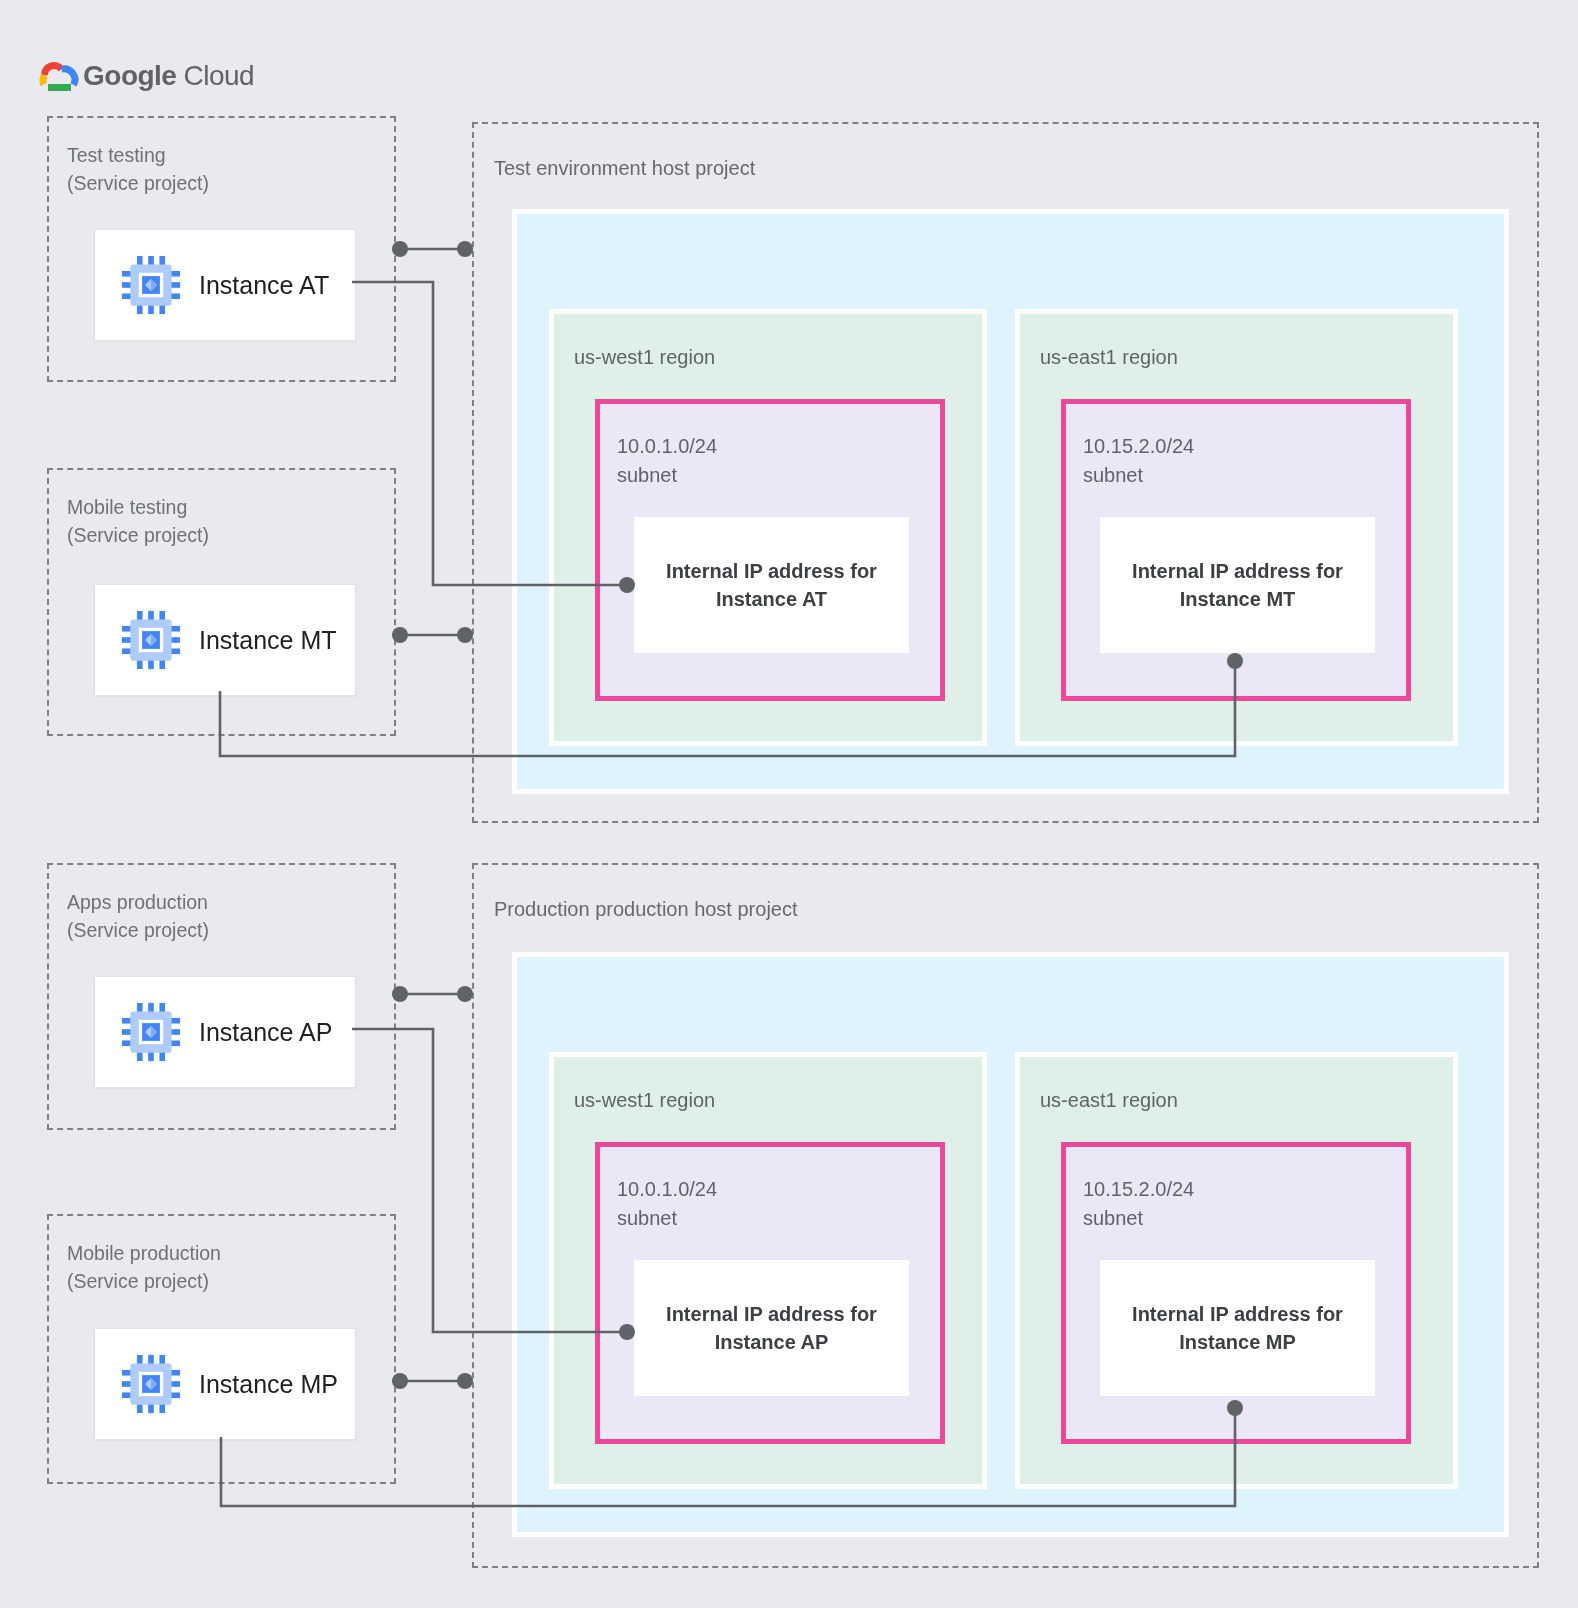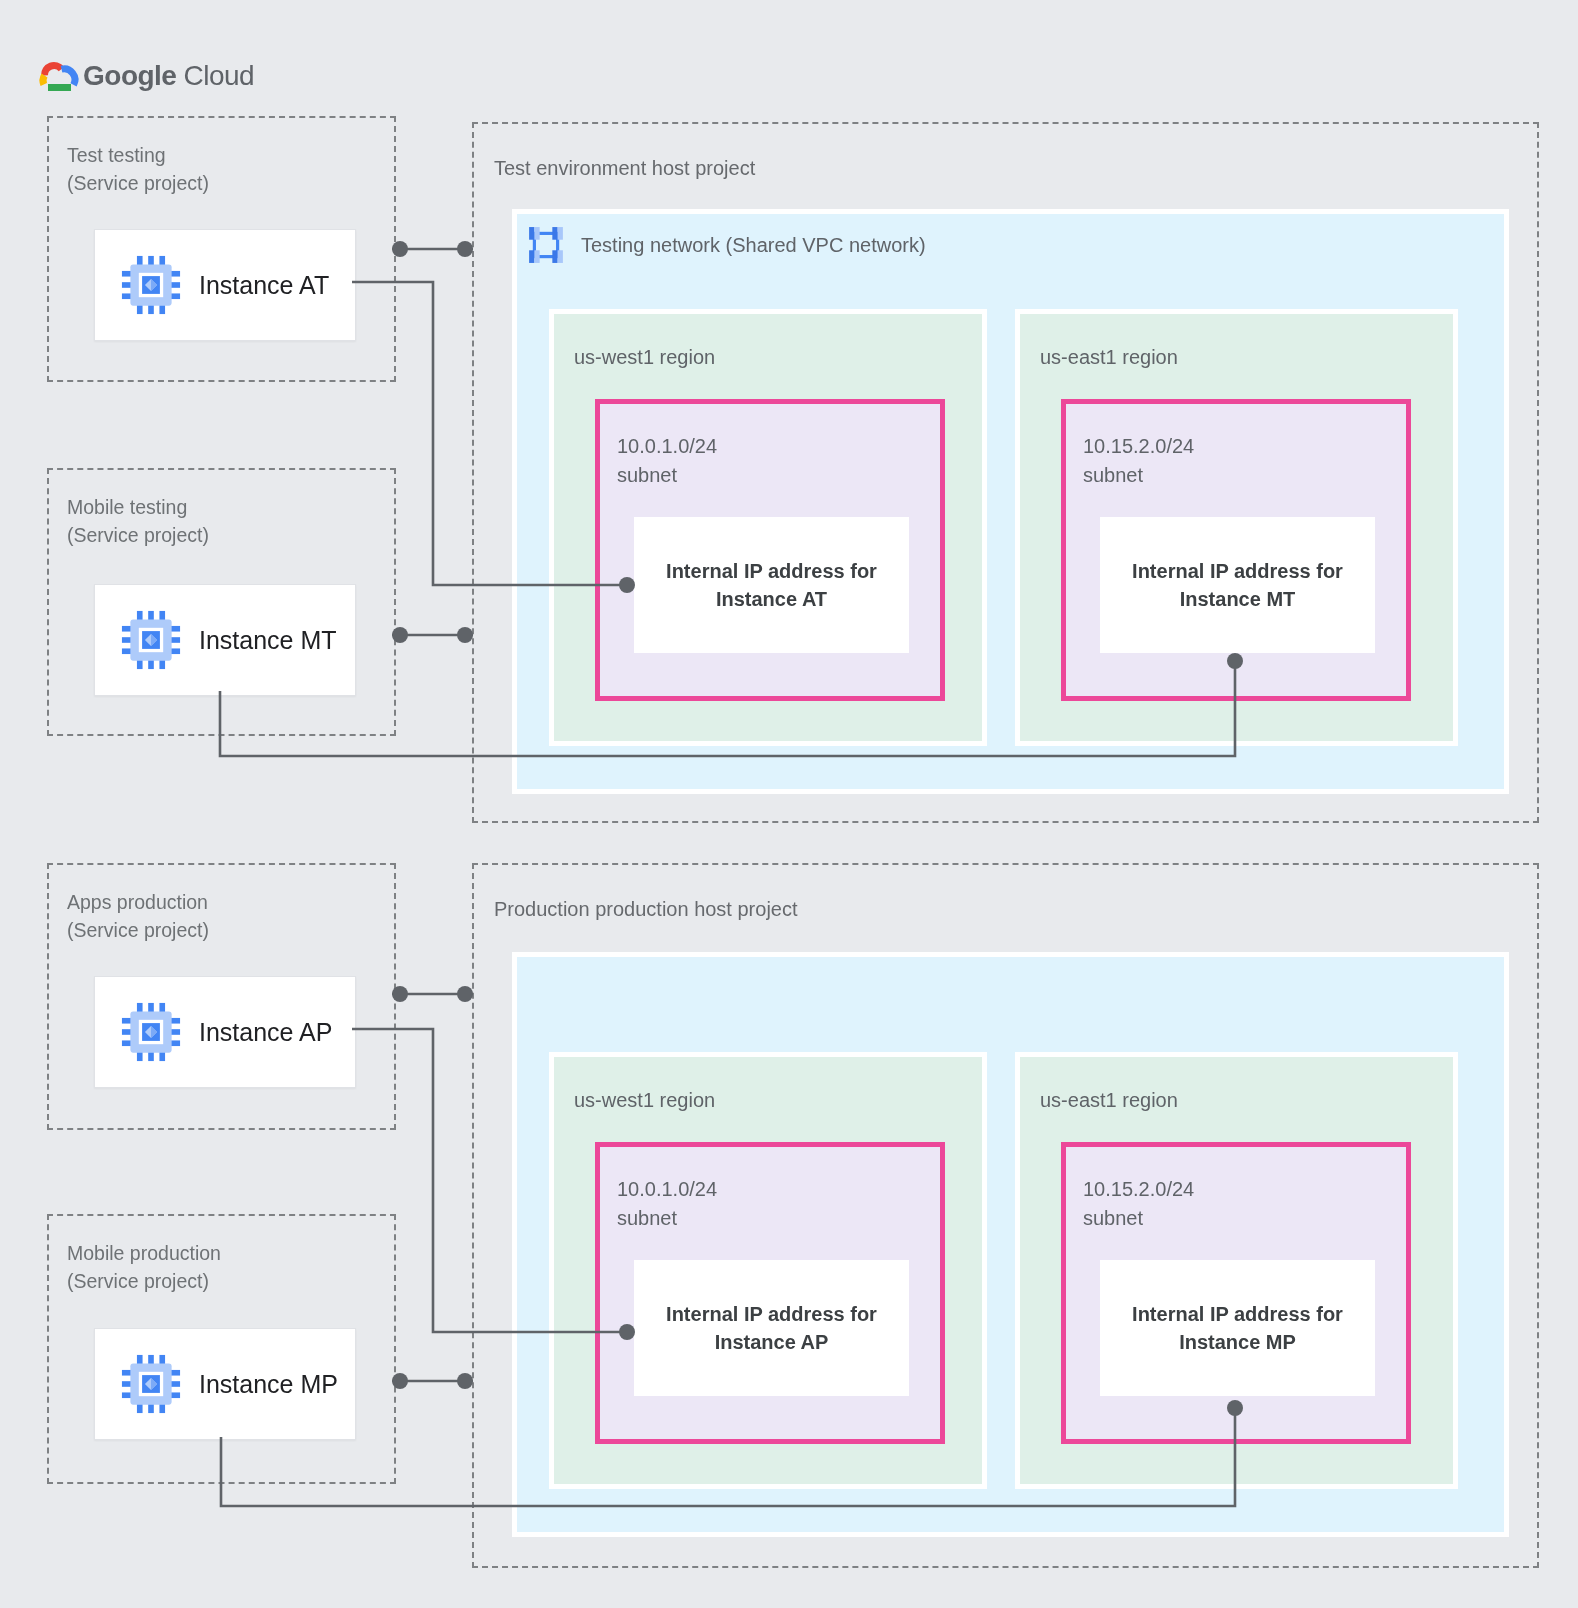--- a/index.html
+++ b/index.html
@@ -145,26 +145,20 @@
       <svg width="60" height="60">
           <use href="#gce-icon"></use>
         </svg>
       <span class="card-label">Instance MP</span>
     </div>
   </div>
 
   <div class="env" style="top:122px;height:697px">
     <div class="env-title">Test environment host project</div>
     <div class="net">
-      <div class="net-head">
-        <svg width="38" height="38">
-            <use href="#vpc-icon"></use>
-          </svg>
-        <span class="net-label">Testing network (Shared VPC network)</span>
-      </div>
       <div class="region r1">
         <div class="region-label">us-west1 region</div>
         <div class="subnet">
           <div class="subnet-label">
             <div>10.0.1.0/24</div>
             <div>subnet</div>
           </div>
           <div class="ipcard">
             <div>Internal IP address for</div>
             <div>Instance AT</div>

